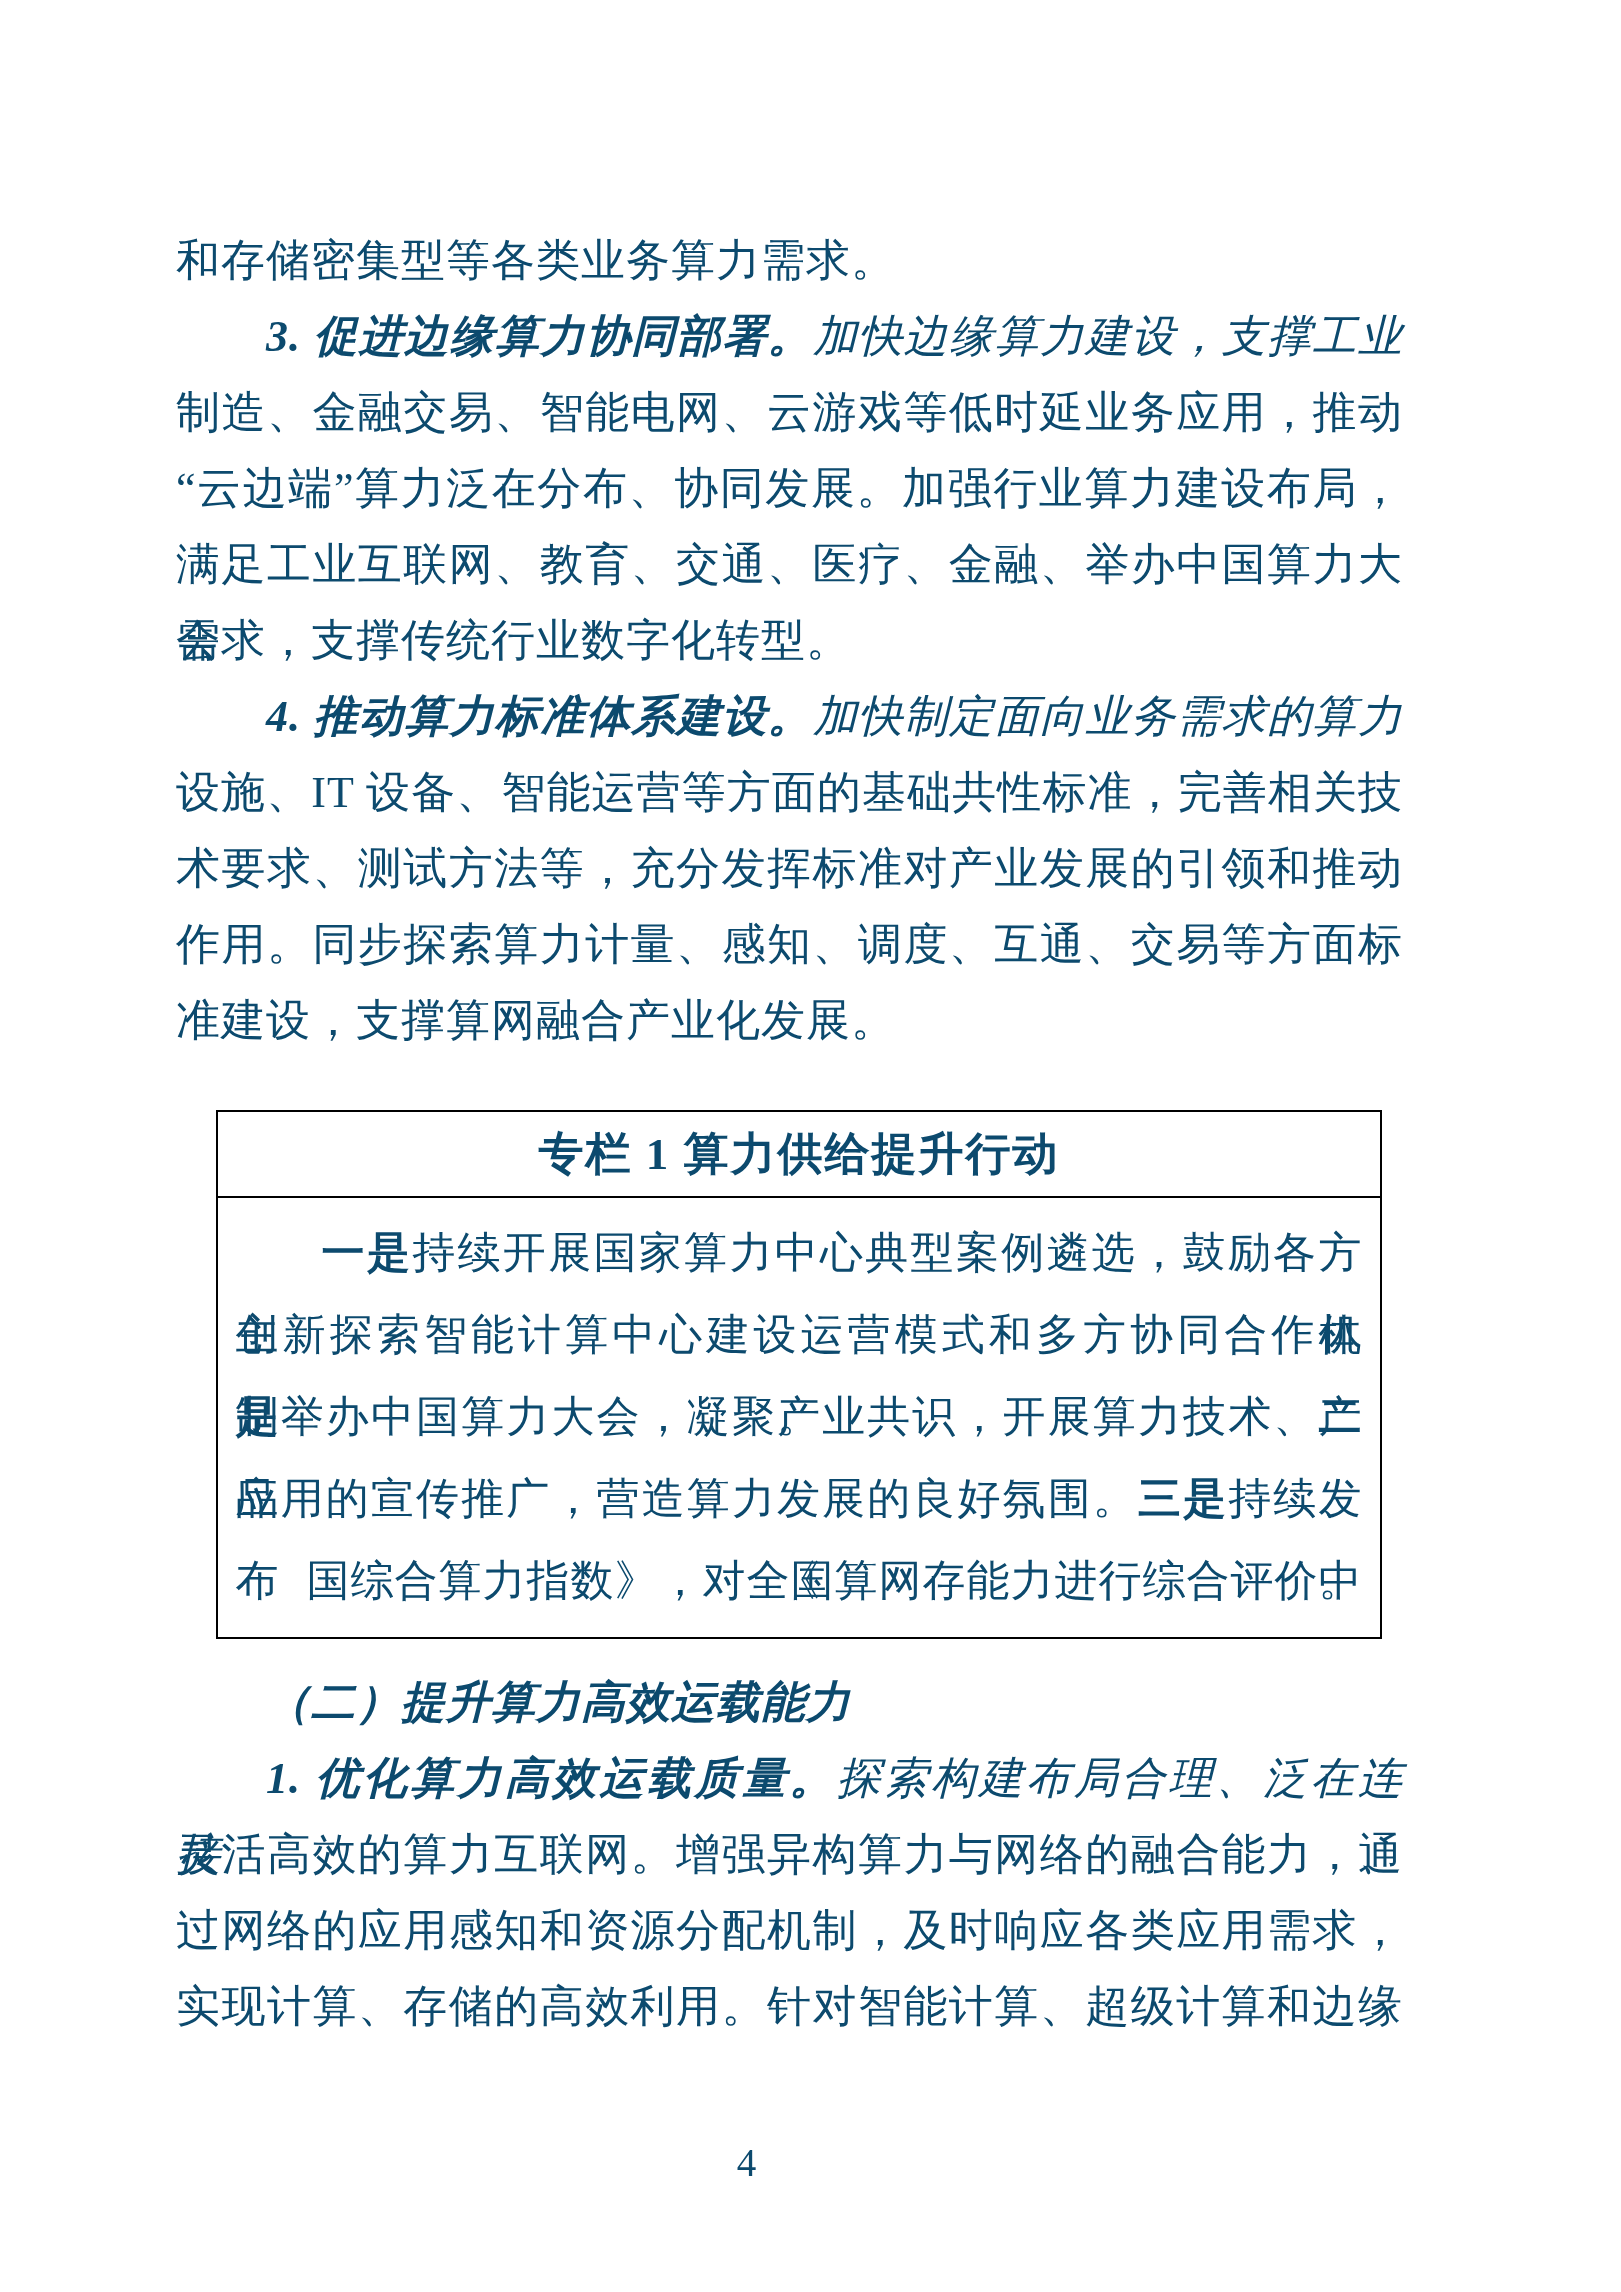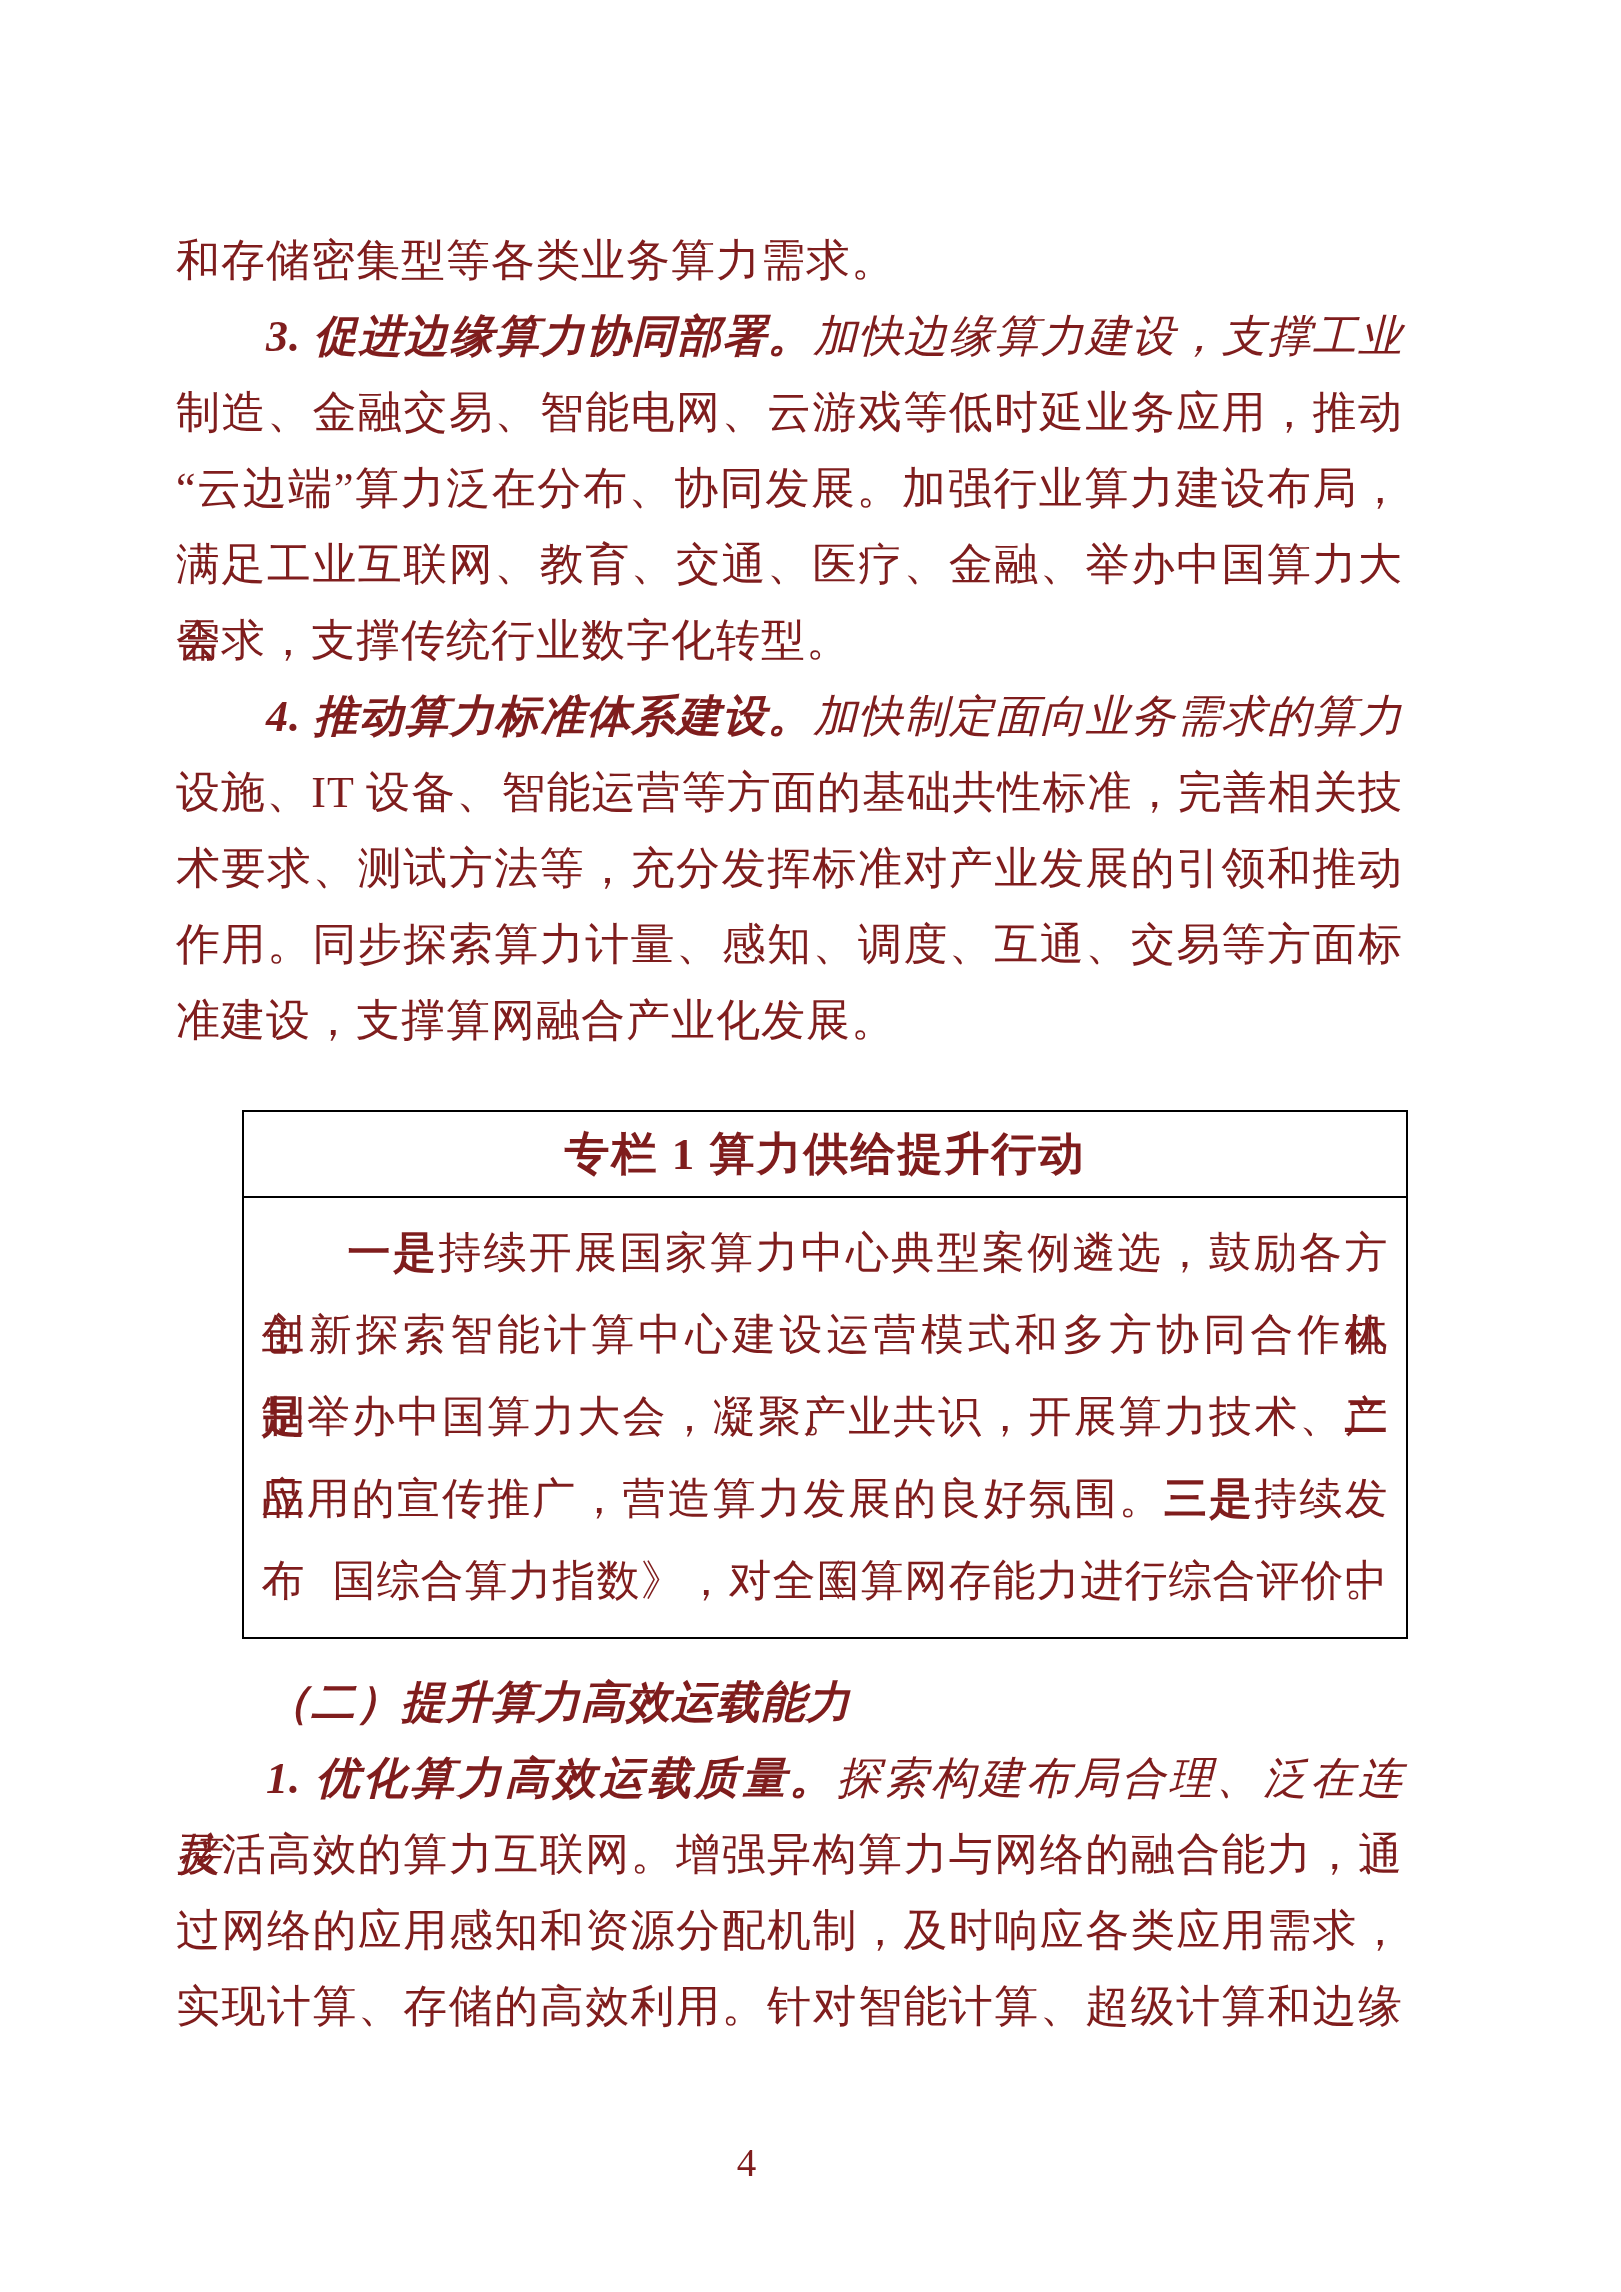--- a/index.html
+++ b/index.html
@@ -1,21 +1,21 @@
 <!DOCTYPE html>
 <html><head>
 <meta charset="utf-8">
 <style>
   html, body { margin:0; padding:0; background:#ffffff; }
   .page {
     position: relative;
     width: 1493px;
     height: 2293px;
     background: #ffffff;
-    color: #7f1d1d;
+    color: #0c4a6e;
     font-family: "Liberation Serif", "DejaVu Serif", serif;
     overflow: hidden;
   }
   .content {
     position: absolute;
     left: 176px;
     top: 223px;
     width: 1227px;
   }
   .line {
@@ -28,21 +28,21 @@
     text-align: justify;
     text-align-last: justify;
   }
   .line.short { text-align: left; }
   .indent { text-indent: 90px; font-style: italic; }
   .hd { font-weight: bold; }
 
   
   .box {
     box-sizing: border-box;
-    margin-left: 66px;
+    margin-left: 40px;
     width: 1166px;
     border: 2.9px solid #000;
     margin-top: 51px;
   }
   .box-title {
     height: 84px;
     line-height: 84px;
     text-align: center;
     font-weight: bold;
     font-size: 45px;

